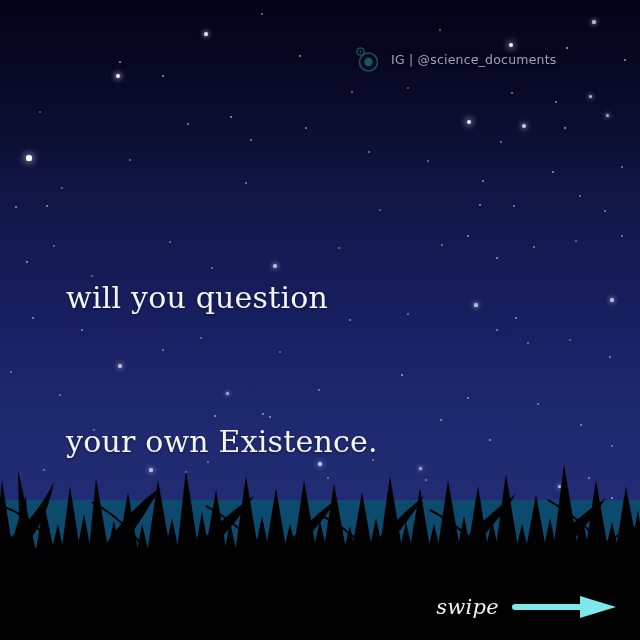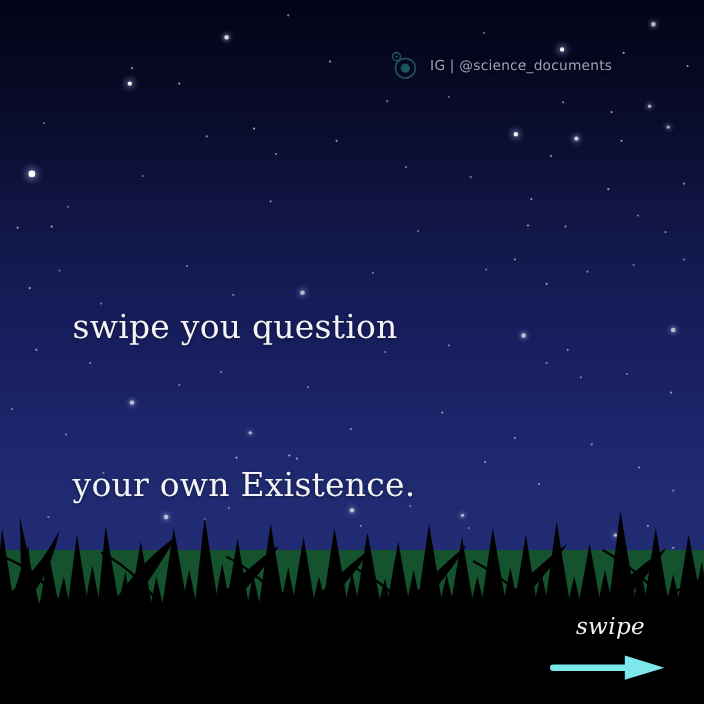--- a/index.html
+++ b/index.html
@@ -4,21 +4,21 @@
 <style>
   html,body{margin:0;padding:0;background:#000;}
   body{
     font-family:"Liberation Sans", sans-serif;
     -webkit-font-smoothing:antialiased;
   }
   #canvas{
     position:relative;
     width:640px;height:640px;
     overflow:hidden;
-    background:#14532d;
+    background:#0c4a6e;
   }
 
   
   #sky{
     position:absolute;left:0;top:0;width:640px;height:500px;
     background:linear-gradient(180deg,
        #040418 0%,
        #06061f 10%,
        #0a0c2c 22%,
        #101440 36%,
@@ -64,24 +64,23 @@
 
   
   #ground{
     position:absolute;left:0;bottom:0;width:640px;height:200px;
     z-index:7;
   }
   #grass-svg{display:block;width:640px;height:200px;}
 
   
   #swipe{
-    position:absolute;right:30px;bottom:20px;
+    position:absolute;right:18px;bottom:20px;
     display:flex;align-items:center;gap:13px;
     z-index:9;
-    flex-direction:column;
   }
   #swipe-label{
     font-family:"DejaVu Serif", serif;
     font-style:italic;
     font-size:21px;
     color:#f2f2f2;
     letter-spacing:.3px;
   }
   #swipe-arrow{display:block;width:110px;height:26px;}
 </style>
@@ -196,21 +195,21 @@
     <svg id="logo-icon" viewBox="0 0 30 30">
       <circle cx="16.5" cy="18" r="9" fill="none" stroke="#1f4f58" stroke-width="1.6"></circle>
       <circle cx="16.5" cy="18" r="4.2" fill="#18555f"></circle>
       <circle cx="8.5" cy="7.5" r="3.6" fill="none" stroke="#1f4f58" stroke-width="1.5"></circle>
       <circle cx="8.5" cy="7.5" r="1.1" fill="#18555f"></circle>
     </svg>
     <span id="handle">IG | @science_documents</span>
   </div>
 
   <div id="headline">
-    <div>swipe you question</div>
+    <div>will you question</div>
     <div>your own Existence.</div>
   </div>
 
   <div id="ground">
     <svg id="grass-svg" viewBox="0 0 640 200" preserveAspectRatio="none">
 
       <rect x="0" y="108" width="640" height="92" fill="#000000"></rect>
 
       <g fill="#000000">
         <path d="M-6 118 L2 40 L14 118 Z"></path>

